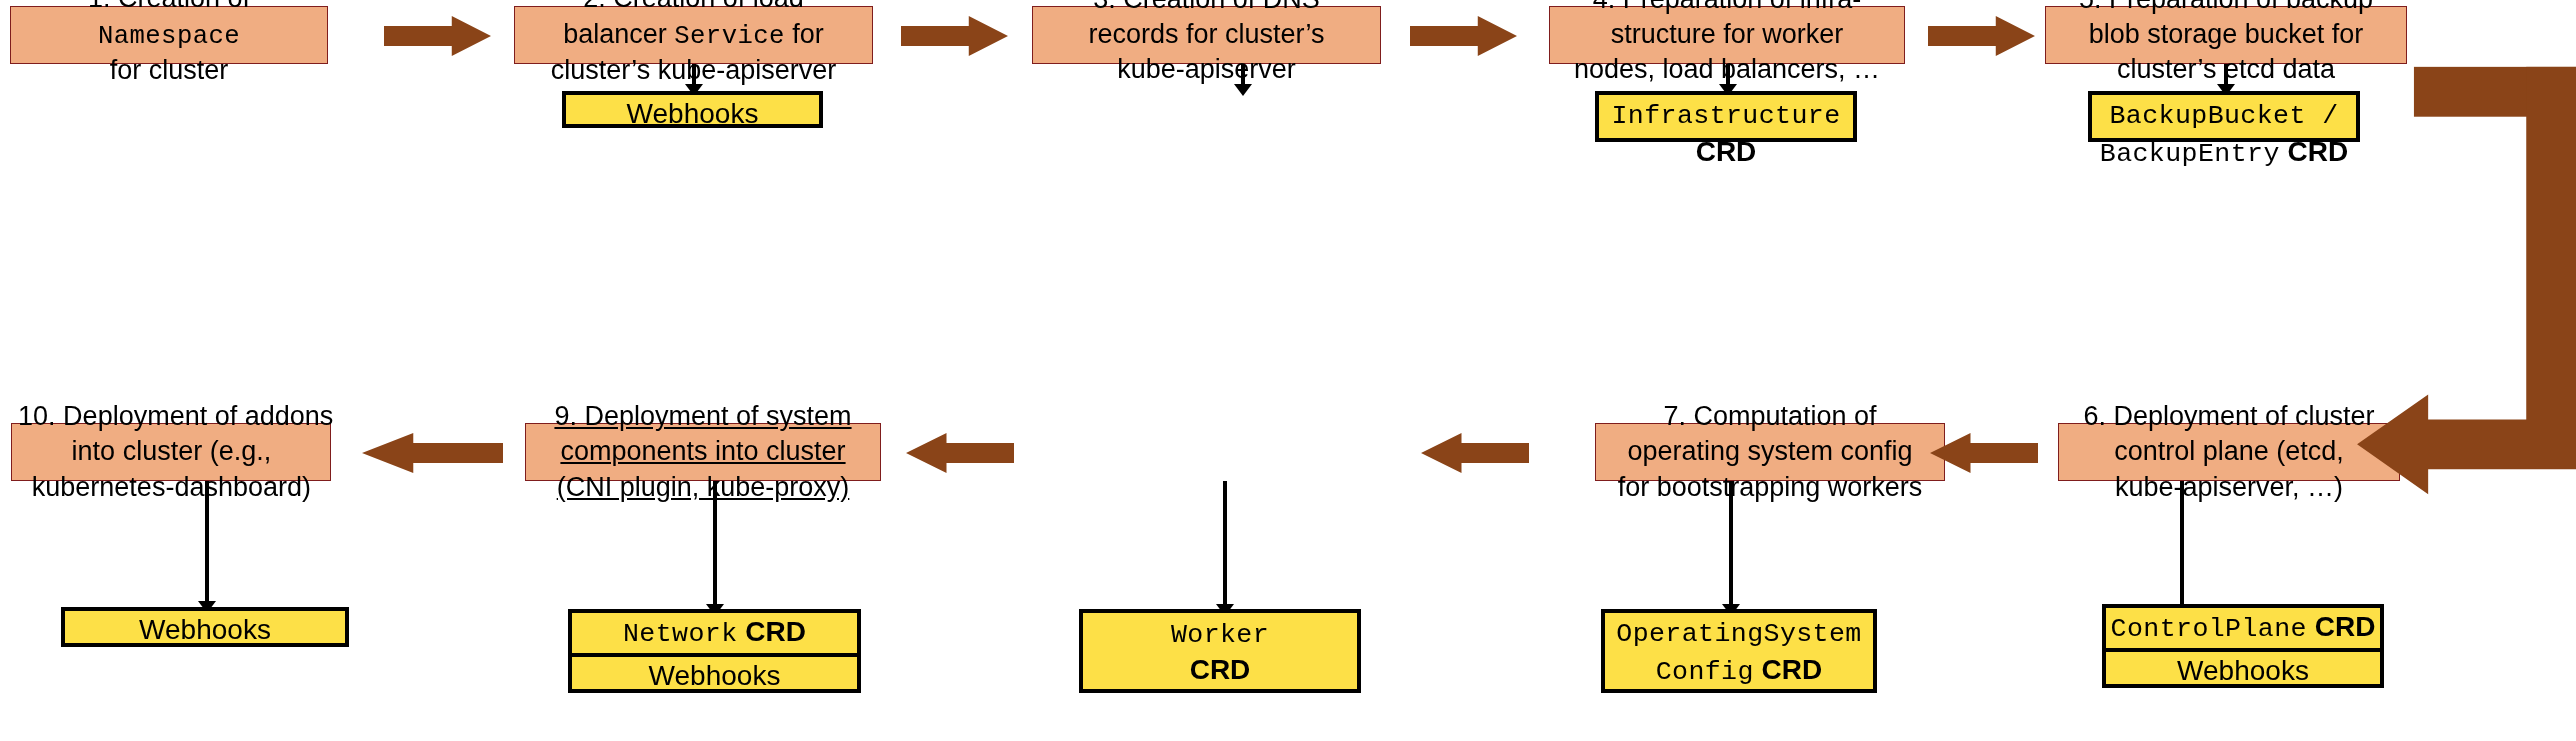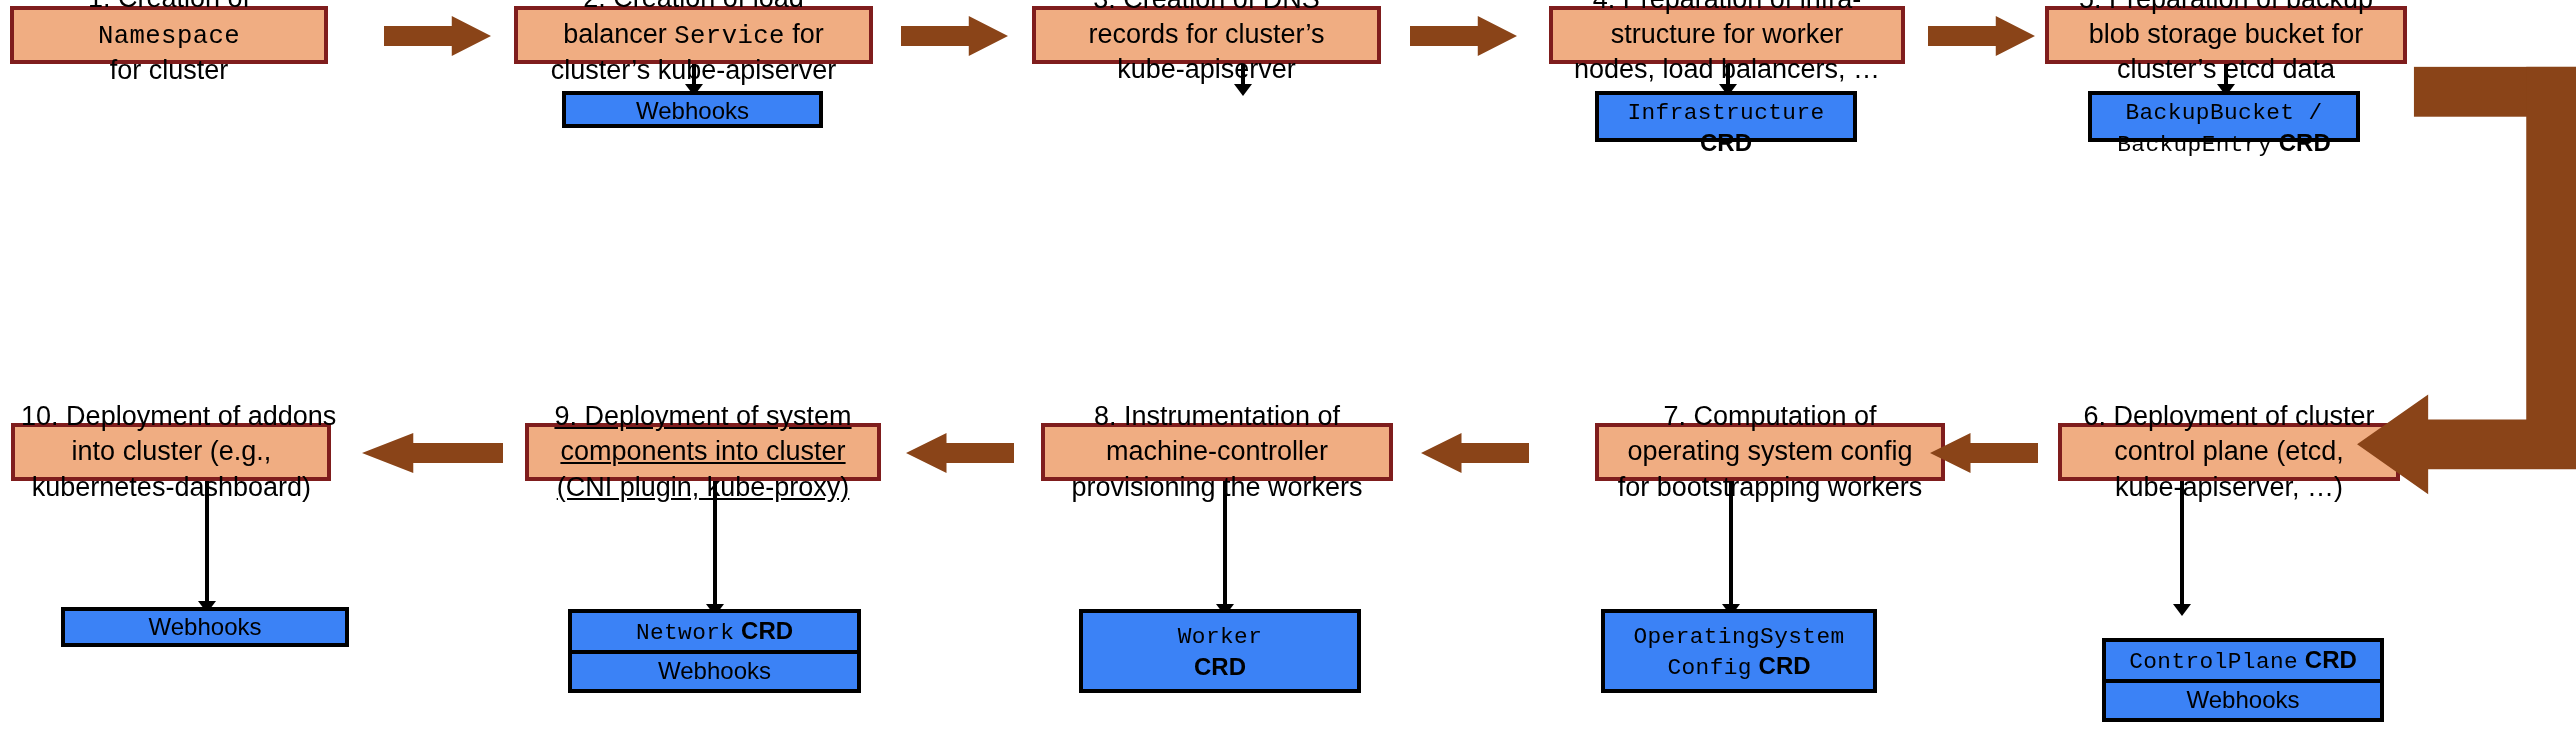--- a/index.html
+++ b/index.html
@@ -14,42 +14,42 @@
     background: #ffffff;
     font-family: "Liberation Sans", sans-serif;
     overflow: hidden;
   }
 
   
   .step-box {
     position: absolute;
     box-sizing: border-box;
     background: #f0ad82;
-    border: 4px solid #7f1d1d;
+    border: 1px solid #7f1d1d;
     display: flex;
     align-items: center;
     justify-content: center;
     text-align: center;
     color: #000000;
     font-size: 27px;
     line-height: 1.30;
     padding: 2.8px 5.7px;
   }
   .step-box .txt { display: block; width: 100%; }
 
   
   .sub-box {
     position: absolute;
     box-sizing: border-box;
-    background: #3b82f6;
+    background: #fde047;
     border: 4.3px solid #000000;
     display: flex;
     flex-direction: column;
     color: #000000;
-    font-size: 24px;
+    font-size: 28px;
   }
   .sub-row {
     flex: 1 1 auto;
     display: flex;
     align-items: center;
     justify-content: center;
     text-align: center;
     padding: 1.4px 4.3px;
     line-height: 1.25;
   }
@@ -111,23 +111,20 @@
   </div>
 
   <div class="step-box" style="left:11.4px; top:423px; width:320px; height:58px;">
     <span class="txt">10.&nbsp;Deployment&nbsp;of&nbsp;addons<br>into&nbsp;cluster&nbsp;(e.g.,<br>kubernetes-dashboard)</span>
   </div>
 
   <div class="step-box" style="left:525px; top:423px; width:356px; height:58px;text-decoration:underline;">
     <span class="txt">9.&nbsp;Deployment&nbsp;of&nbsp;system<br>components&nbsp;into&nbsp;cluster<br>(CNI&nbsp;plugin,&nbsp;kube-proxy)</span>
   </div>
 
-  <div class="step-box" style="left:1041px; top:423px; width:352px; height:58px;">
-    <span class="txt">8.&nbsp;Instrumentation&nbsp;of<br>machine-controller<br>provisioning&nbsp;the&nbsp;workers</span>
-  </div>
 
   <div class="step-box" style="left:1595px; top:423px; width:350px; height:58px;">
     <span class="txt">7.&nbsp;Computation&nbsp;of<br>operating&nbsp;system&nbsp;config<br>for&nbsp;bootstrapping&nbsp;workers</span>
   </div>
 
   <div class="step-box" style="left:2058px; top:423px; width:342px; height:58px;">
     <span class="txt">6.&nbsp;Deployment&nbsp;of&nbsp;cluster<br>control&nbsp;plane&nbsp;(etcd,<br>kube-apiserver,&nbsp;…)</span>
   </div>
 
   <div class="vline" style="left:692px; top:64px; height:23px;"></div>
@@ -196,21 +193,21 @@
       <span><span class="mono">Worker</span><br><span class="bold">CRD</span></span>
     </div>
   </div>
 
   <div class="sub-box" style="left:1601px; top:609px; width:276px; height:84px;">
     <div class="sub-row">
       <span><span class="mono">OperatingSystem</span><br><span class="mono">Config</span><span class="bold">&nbsp;CRD</span></span>
     </div>
   </div>
 
-  <div class="sub-box" style="left:2102px; top:638px; width:282px; height:84px;">
+  <div class="sub-box" style="left:2102px; top:604px; width:282px; height:84px;">
     <div class="sub-row divided">
       <span><span class="mono">ControlPlane</span><span class="bold">&nbsp;CRD</span></span>
     </div>
     <div class="sub-row">
       <span>Webhooks</span>
     </div>
   </div>
 
   <div class="barrow" style="left:384px; top:15.7px; width:107px; height:40px;">
     <svg viewBox="0 0 150 56" preserveAspectRatio="none">

